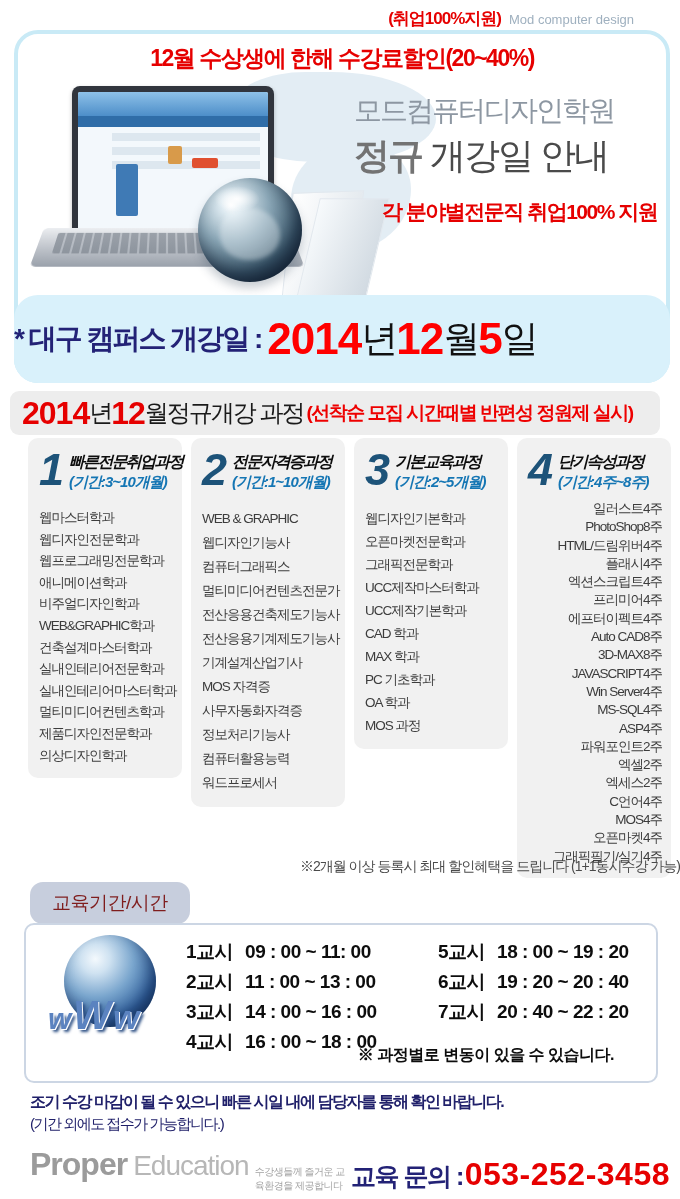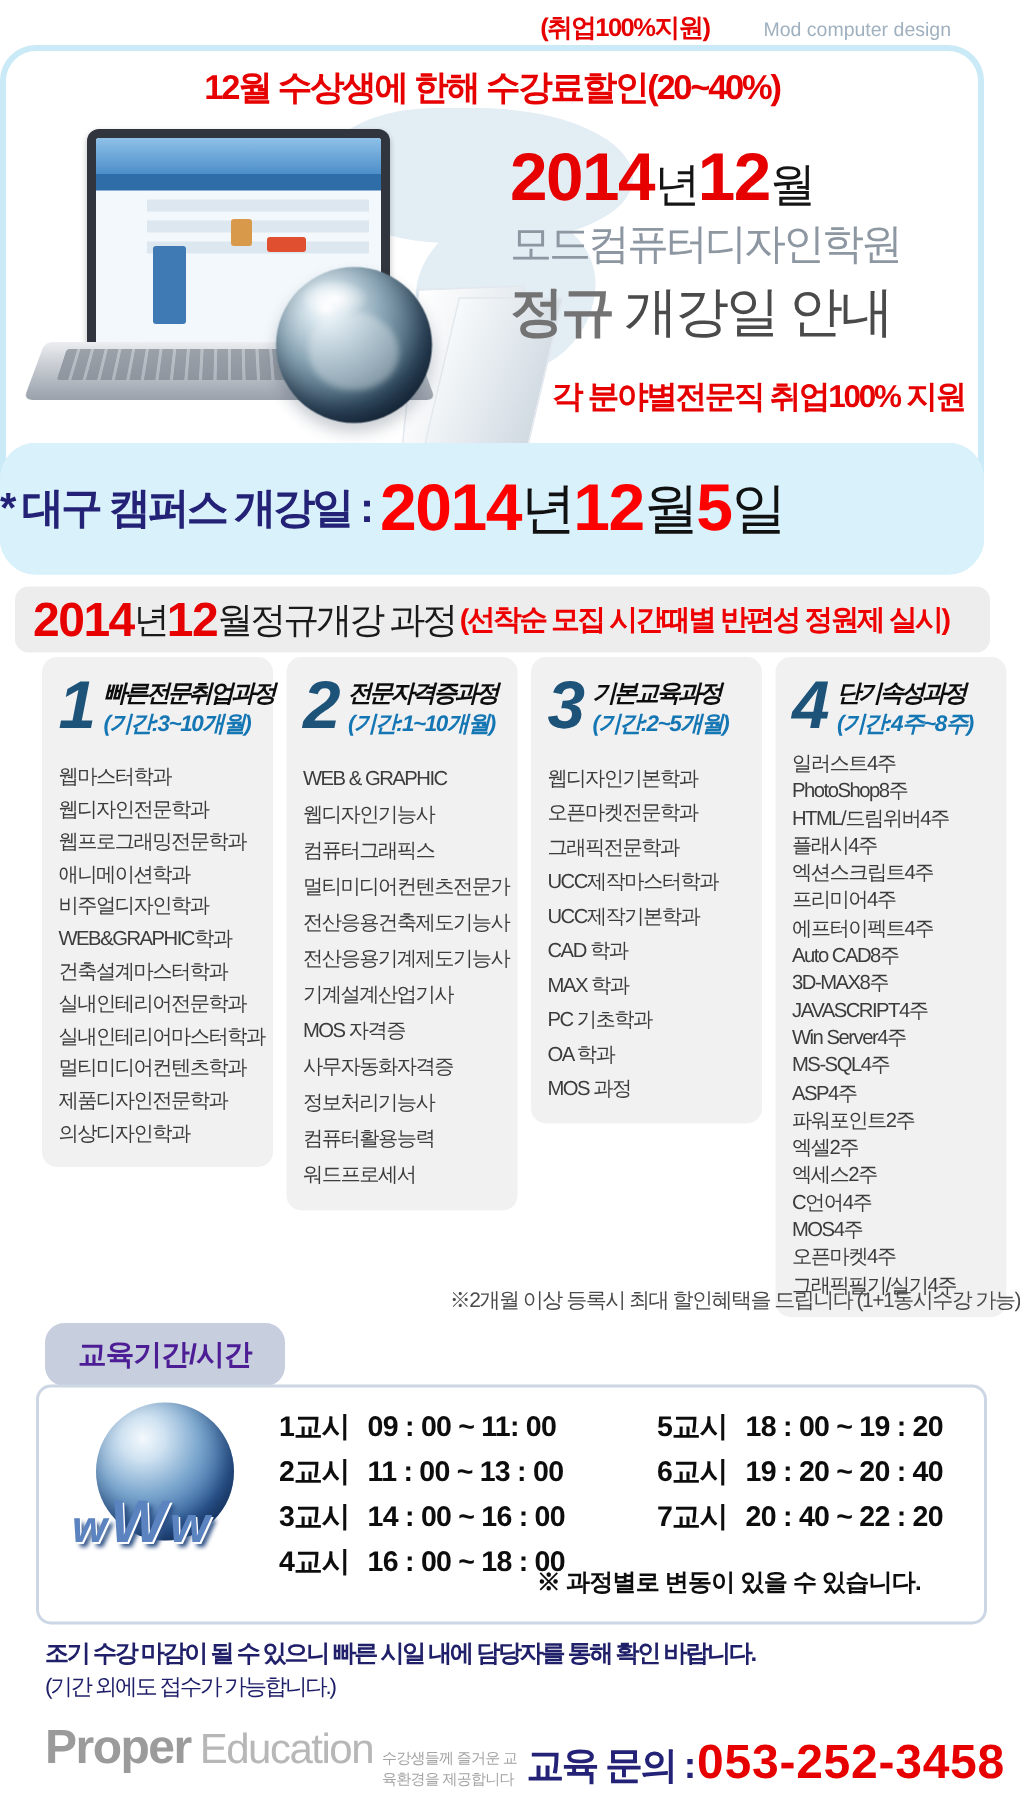--- a/index.html
+++ b/index.html
@@ -2,24 +2,24 @@
 <html><head>
 <meta charset="utf-8">
 <style>
   html,body { margin:0; padding:0; background:#ffffff; }
   body { font-family:"Liberation Sans", sans-serif; }
   .page { position:relative; width:680px; height:1199px; background:#fff; overflow:hidden; }
 
   
   .top-line { position:absolute; top:7px; left:0; width:634px; display:flex; justify-content:flex-end; align-items:baseline; gap:8px; }
   .badge { color:#e60000; font-weight:bold; font-size:17px; letter-spacing:-1px; }
-  .brand { color:#9fb0bf; font-size:13px;margin-left:28px; }
-
-  
-  .promo-box { position:absolute; left:0; top:30px; width:648px; height:345px; border:4px solid #c9eaf6; border-radius:24px; }
+  .brand { color:#9fb0bf; font-size:13px; }
+
+  
+  .promo-box { position:absolute; left:14px; top:30px; width:648px; height:345px; border:4px solid #c9eaf6; border-radius:24px; }
   .discount { text-align:center; margin-top:9px; color:#e60000; font-weight:bold; font-size:23px; letter-spacing:-1.5px; }
 
   
   .illo { position:absolute; left:18px; top:48px; width:320px; height:230px; }
   .map-blob { position:absolute; background:#e3edf4; border-radius:40% 60% 55% 45%; }
   .blob1 { left:200px; top:-10px; width:200px; height:90px; }
   .blob2 { left:255px; top:60px; width:120px; height:110px; border-radius:55% 45% 60% 40%; }
   .pagefan { position:absolute; left:250px; top:110px; width:70px; height:120px; background:linear-gradient(100deg,#ffffff,#dde4ea); transform:skewY(-8deg) rotate(6deg); border:1px solid #e2e8ee; }
   .pagefan2 { left:268px; top:118px; transform:skewY(-14deg) rotate(14deg); background:linear-gradient(100deg,#f7fafc,#cfd8e0); }
   .laptop-screen { position:absolute; left:36px; top:4px; width:190px; height:142px; background:#31353d; border-radius:8px; padding:6px; box-shadow:0 2px 4px rgba(0,0,0,.25); }
@@ -67,26 +67,26 @@
   .columns { position:absolute; left:28px; top:438px; display:flex; gap:9px; align-items:flex-start; }
   .col { width:154px; background:#f1f1f1; border-radius:10px; box-sizing:border-box; padding:13px 9px 12px 11px; }
   .c1 { min-height:332px; } .c2 { min-height:368px; } .c3 { min-height:300px; } .c4 { min-height:425px; }
   .col-head { display:flex; gap:5px; }
   .col-num { font-size:45px; font-weight:bold; font-style:italic; color:#1d5379; line-height:38px; }
   .col-title { font-size:16px; font-weight:bold; font-style:italic; color:#0d0d0d; letter-spacing:-1.8px; white-space:nowrap; padding-top:1px; }
   .col-period { font-size:15px; font-weight:bold; font-style:italic; color:#1576b4; letter-spacing:-1px; white-space:nowrap; }
   .col-items { margin-top:15px; font-size:13.5px; color:#3c3c3c; letter-spacing:-1px; }
   .c1 .item { line-height:21.6px; } .c2 .item { line-height:24px; } .c3 .item { line-height:23px; }
   .c4 .col-items { margin-top:8px; }
-  .c4 .item { line-height:18.3px; display:flex; justify-content:flex-start; }
+  .c4 .item { line-height:18.3px; display:flex; justify-content:flex-end; }
   .item { white-space:nowrap; }
 
   .note-line { position:absolute; top:858px; right:0; font-size:14px; color:#4a4a4a; letter-spacing:-1px; }
 
-  .period-pill { position:absolute; left:30px; top:882px; background:#c7cedd; border-radius:13px; padding:8px 22px; color:#4c1d95; font-weight:bold; font-size:19px; letter-spacing:-0.5px; }
+  .period-pill { position:absolute; left:30px; top:882px; background:#c7cedd; border-radius:13px; padding:8px 22px; color:#7f1d1d; font-weight:normal; font-size:19px; letter-spacing:-0.5px; }
 
   
   .schedule-box { position:absolute; left:24px; top:923px; width:634px; height:160px; background:#fff; border:2px solid #ccd6e4; border-radius:10px; box-sizing:border-box; }
   .www { position:absolute; left:22px; top:10px; width:140px; height:136px; }
   .www-globe { width:92px; height:92px; border-radius:50%; margin-left:16px;
     background:radial-gradient(circle at 34% 26%, #f4f9fd 0%, #cfe2f1 16%, #79a5cd 42%, #32629e 68%, #133660 96%);
     box-shadow:inset -5px -8px 14px rgba(0,10,40,.4); }
   .www-text { position:absolute; left:0px; top:58px; font-weight:bold; font-style:italic; color:#5b83c0;
     text-shadow:1px 1px 0 #ffffff, 3px 3px 3px #2c4f84; letter-spacing:2px; white-space:nowrap; }
   .w1 { font-size:30px; } .w2 { font-size:40px; } .w3 { font-size:34px; }
@@ -137,23 +137,20 @@
         <div class="web-item"></div>
         <div class="web-badge"></div>
       </div>
       <div class="laptop-base">
         <div class="keys"></div>
       </div>
       <div class="globe"></div>
     </div>
 
     <div class="title-block">
-      <div class="t-line1">
-        <span class="t-num">2014</span><span class="t-suffix">년</span><span class="t-num">12</span><span class="t-suffix">월</span>
-      </div>
       <div class="academy">모드컴퓨터디자인학원</div>
       <div class="regular-line">
         <span class="regular-bold">정규</span><span> 개강일 안내</span>
       </div>
       <div class="support">각 분야별전문직 취업100% 지원</div>
     </div>
 
     <div class="campus-banner">
       <span class="campus-prefix">* 대구 캠퍼스 개강일 :</span>
       <span class="campus-num">2014</span>

